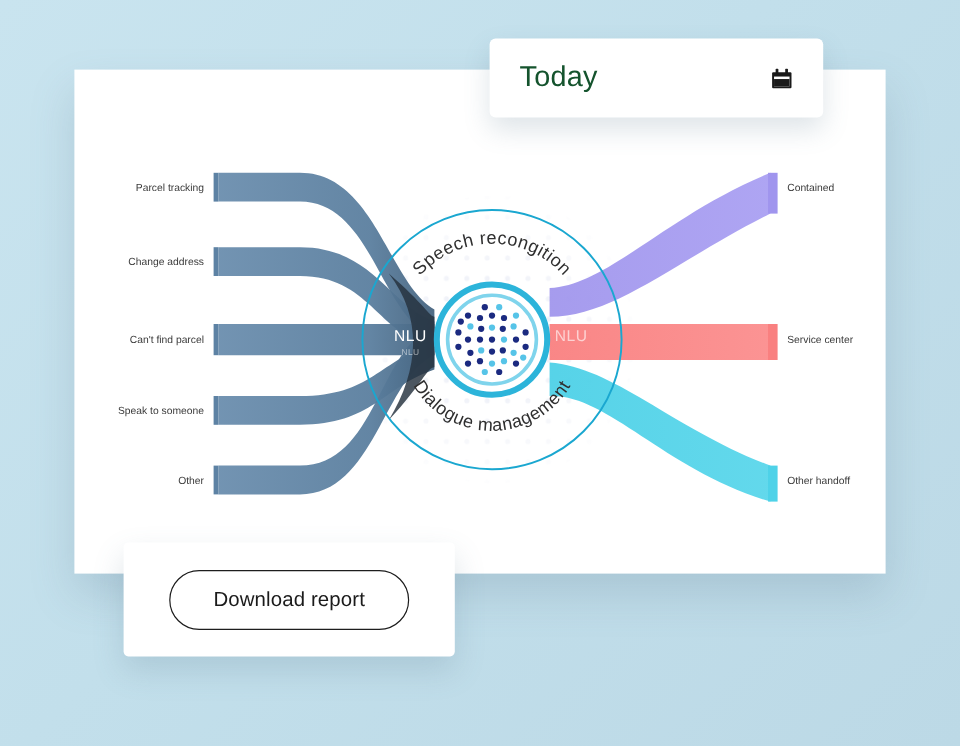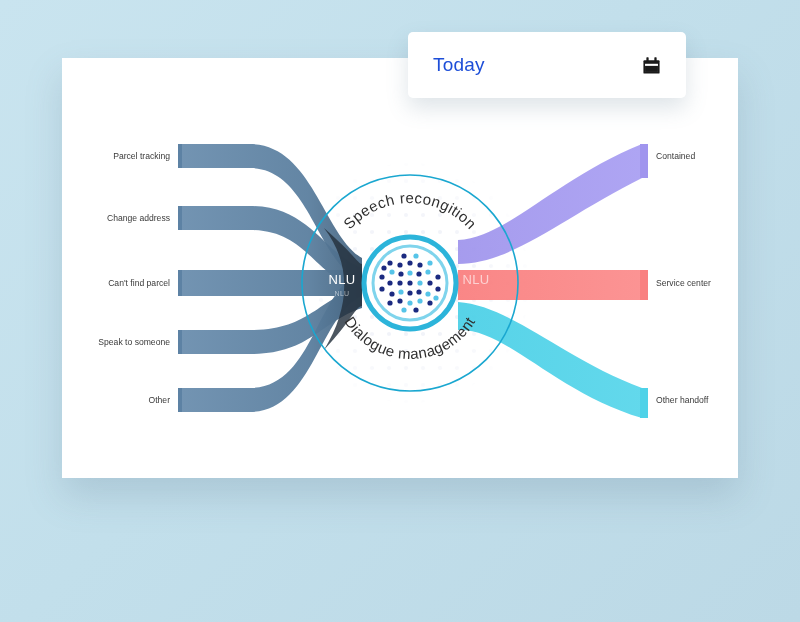--- a/index.html
+++ b/index.html
@@ -41,22 +41,22 @@
     background: #ffffff;
     border-radius: 5px;
     box-shadow: 0 10px 22px rgba(90,120,140,0.20);
     display: flex;
     align-items: center;
     justify-content: space-between;
     padding: 0 25px;
     box-sizing: border-box;
   }
   .today-label {
-    font-size: 19px;
-    color: #1d4ed8;
+    font-size: 24px;
+    color: #14532d;
     letter-spacing: .2px;
   }
   .cal-icon { width: 19px; height: 19px; display:block; }
   
   .download-card {
     position: absolute;
     left: 103px;
     top: 452px;
     width: 276px;
     height: 95px;
@@ -279,14 +279,17 @@
       <svg class="cal-icon" viewBox="0 0 20 20" aria-hidden="true">
         <rect x="1.5" y="4.5" width="17" height="14" rx="1" fill="#1a1a1a"></rect>
         <rect x="3.2" y="8.2" width="13.6" height="8.6" fill="#ffffff"></rect>
         <rect x="3.2" y="10.4" width="13.6" height="6.4" fill="#1a1a1a"></rect>
         <rect x="4.6" y="1.4" width="2.4" height="4.4" rx="0.6" fill="#1a1a1a"></rect>
         <rect x="13" y="1.4" width="2.4" height="4.4" rx="0.6" fill="#1a1a1a"></rect>
       </svg>
     </span>
   </div>
 
+  <div class="download-card">
+    <button class="download-btn">Download report</button>
+  </div>
 
 </div>
 
 </body></html>

